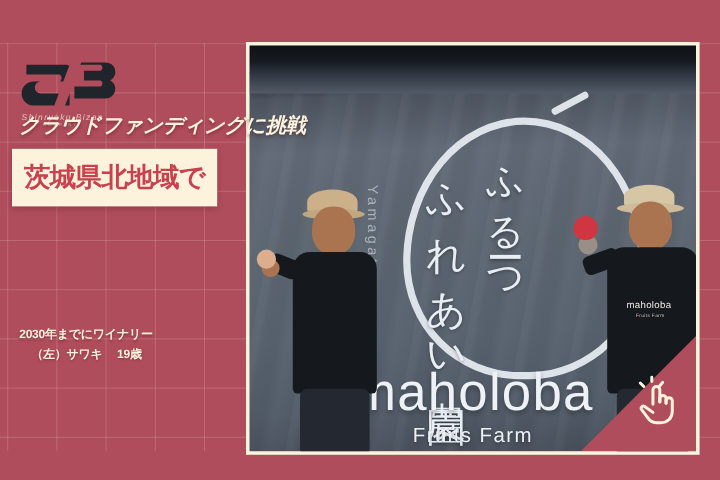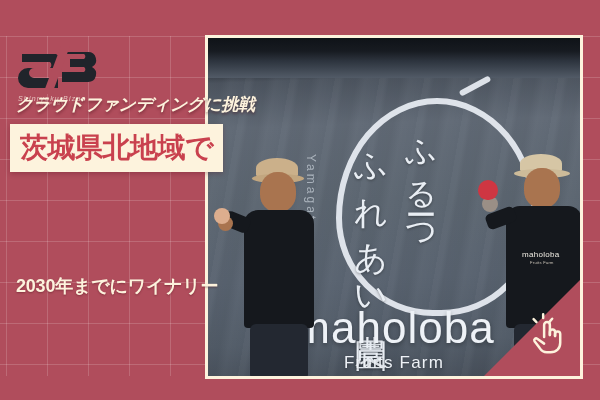--- a/index.html
+++ b/index.html
@@ -119,25 +119,25 @@
     white-space:nowrap;
     text-shadow:0 2px 3px rgba(60,10,20,.45);
     font-style:italic;
   }
   .hl{
     position:absolute;z-index:6;background:#fdf3dd;
     color:#c9414e;font-weight:700;white-space:nowrap;
     box-shadow:0 2px 5px rgba(80,15,25,.28);
     display:flex;align-items:center;
   }
-  #hl1{left:10px;top:124px;height:48px;padding:0 10px;font-size:28px;letter-spacing:-.5px;}
+  #hl1{left:10px;top:124px;height:48px;padding:0 10px;font-size:22px;letter-spacing:-.5px;}
   #hl2{left:10px;top:204px;height:48px;padding:0 10px;font-size:30px;letter-spacing:-.5px;}
 
   .footlines{position:absolute;left:16px;top:272px;z-index:6;color:#fdf3dd;
-    font-size:18px;font-weight:700;line-height:1.62;letter-spacing:-.2px;
+    font-size:10px;font-weight:700;line-height:1.62;letter-spacing:-.2px;
     text-shadow:0 1px 2px rgba(70,12,22,.4);}
   .footlines div{white-space:nowrap;}
   .indent{padding-left:10px;}
   .gap{display:inline-block;width:12px;}
 </style>
 </head>
 <body>
 
 <div id="stage">
 
@@ -200,15 +200,16 @@
   </svg>
   <div class="logo-sub">Shinryoku Bizan</div>
   <div class="logo-sub2">COMPANY</div>
 
   <div class="kicker">クラウドファンディングに挑戦</div>
 
   <div class="hl" id="hl1">茨城県北地域で</div>
 
   <div class="footlines">
     <div>2030年までにワイナリー</div>
+    <div class="indent"><span>（左）</span><span>サワキ</span><span class="gap"></span><span>19歳</span></div>
   </div>
 
 </div>
 
 </body></html>

